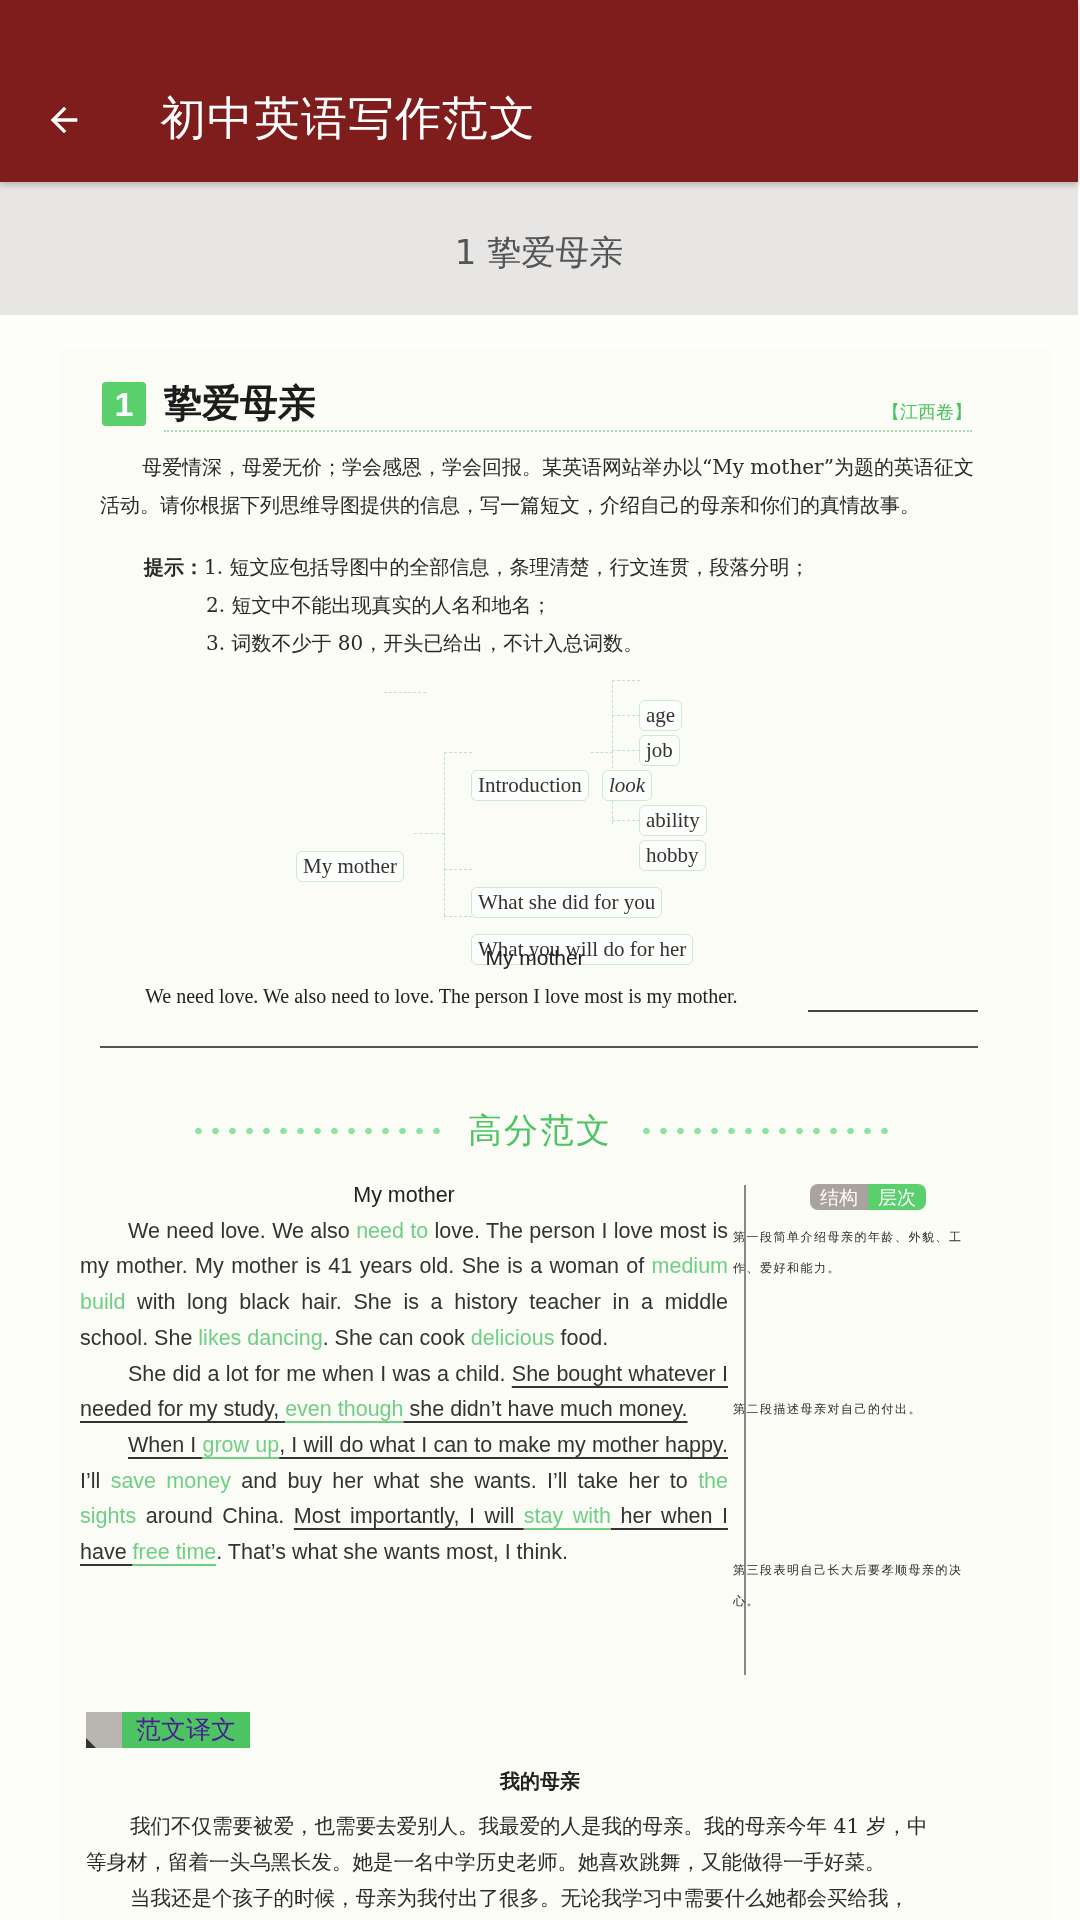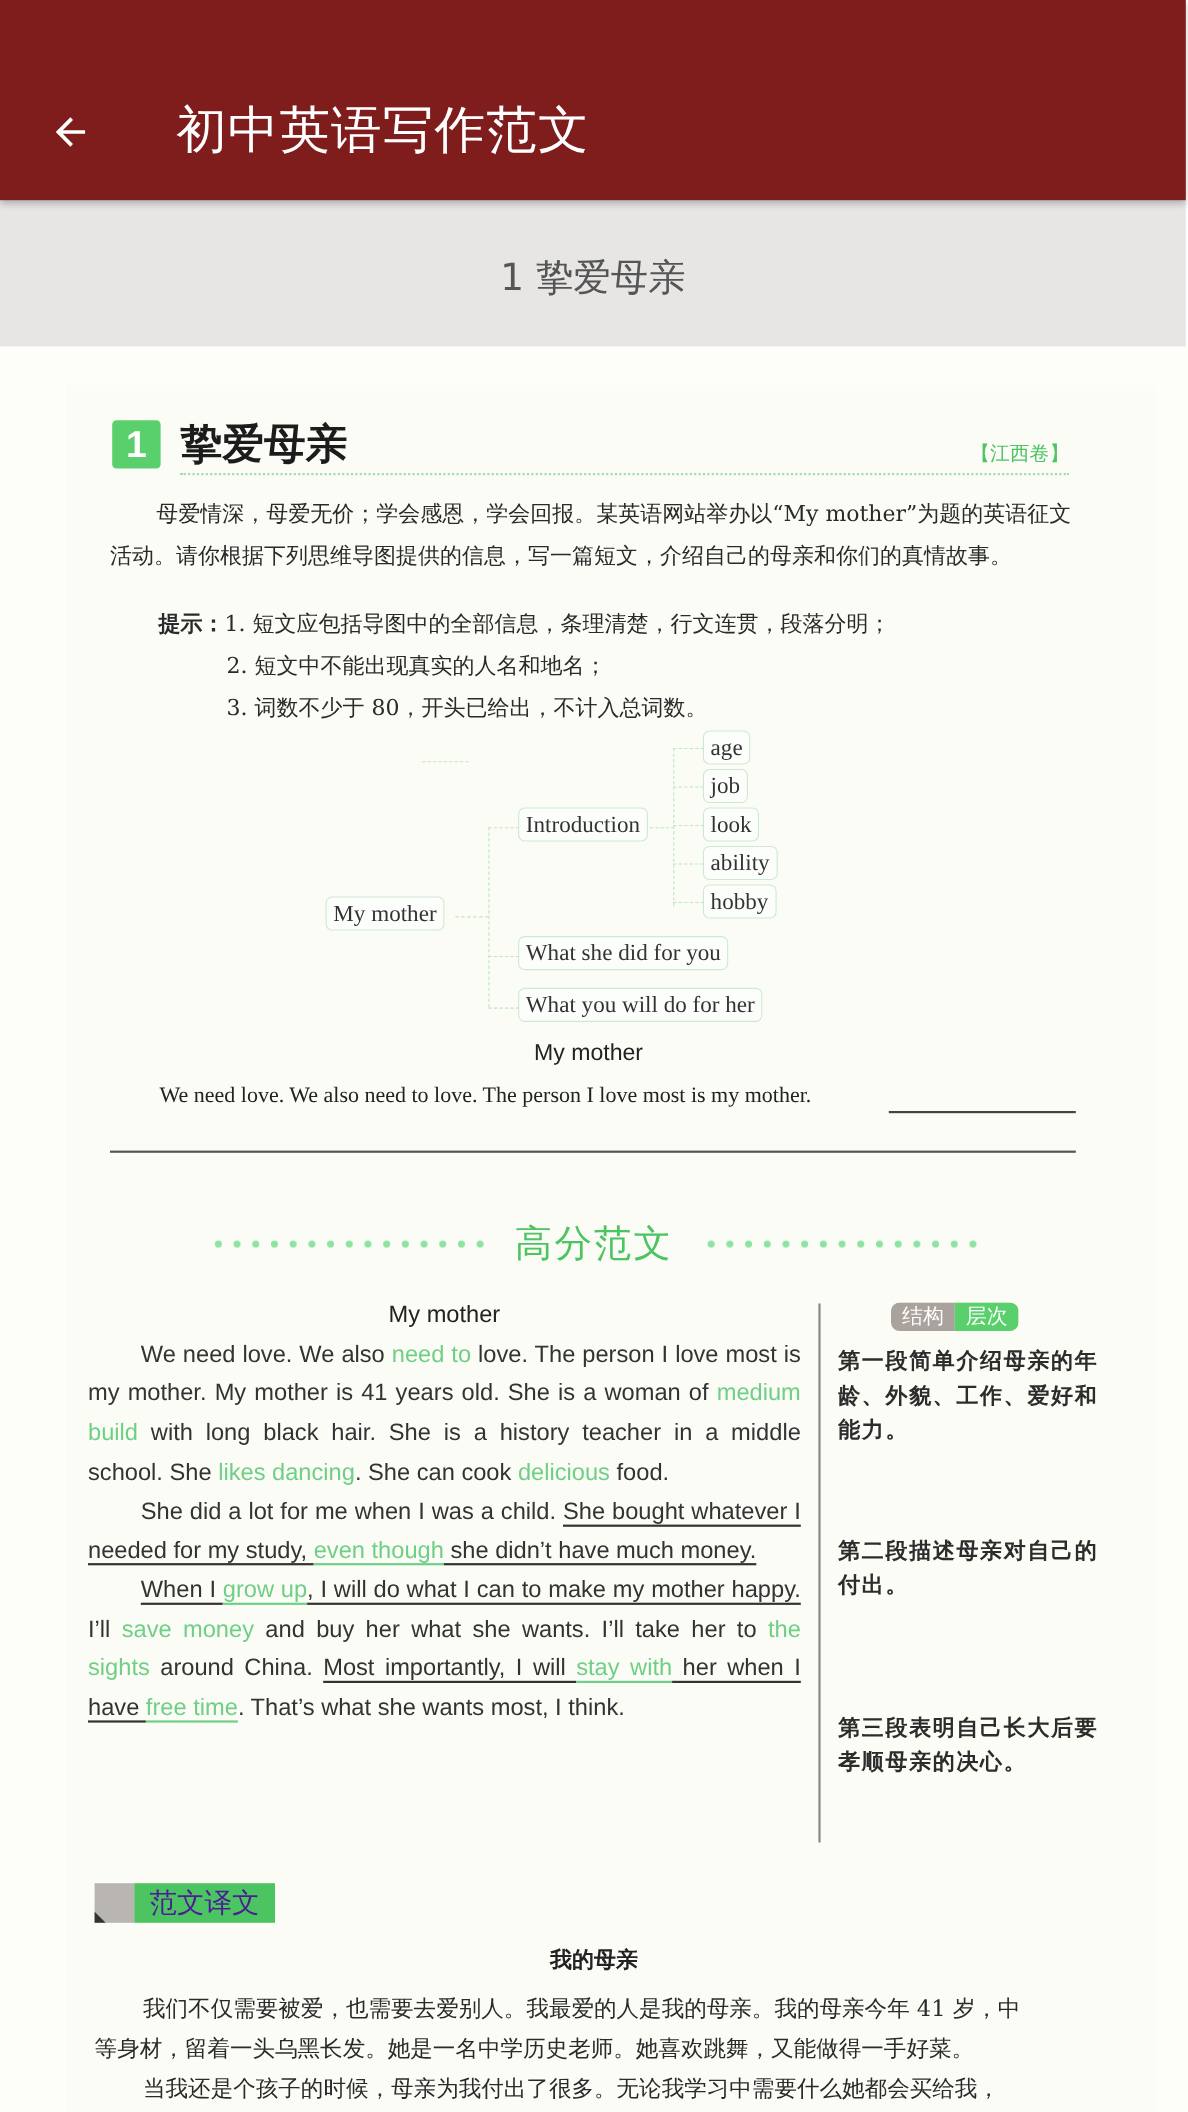--- a/index.html
+++ b/index.html
@@ -22,21 +22,21 @@
   .sec-tag { position: absolute; right: 0; top: 18px; font-size: 18px; color: #4cc462; }
   .sec-dots { position: absolute; left: 62px; top: 48px; right: 0; border-top: 2px dotted #a9d9b0; }
 
   .intro { position: absolute; left: 100px; top: 448px; width: 880px; font-family: "DejaVu Serif", serif; font-size: 20px; line-height: 38px; color: #2a2a2a; }
   .intro p { text-indent: 42px; }
   .tips { position: absolute; left: 144px; top: 548px; font-family: "DejaVu Serif", serif; font-size: 20px; line-height: 38px; color: #2a2a2a; }
   .tips .lbl { font-weight: bold; font-family: "DejaVu Sans", sans-serif; }
   .tips .tip { padding-left: 62px; }
   .tips .tip.first { padding-left: 0; display: inline; }
 
-  .mm-node { position: absolute; border: 1px solid #cde9d2; border-radius: 6px; background: #fcfefb; font-family: "Liberation Serif", serif; font-size: 21px; color: #333; padding: 2px 6px; white-space: nowrap; }
+  .mm-node { position: absolute; border: 1px solid #cde9d2; border-radius: 6px; background: #fcfefb; font-family: "Liberation Serif", serif; font-size: 21px; color: #333; padding: 2px 6px; white-space: nowrap; margin-top: 36px; }
   .mm-line { position: absolute; border-color: #bfe3c6; border-style: dashed; border-width: 0; }
 
   .prompt-title { position: absolute; left: 0; width: 1070px; top: 946px; text-align: center; font-family: "Liberation Sans", sans-serif; font-size: 21px; color: #222; }
   .prompt-line { position: absolute; left: 145px; top: 985px; font-family: "Liberation Serif", serif; font-size: 20px; color: #222; }
   .blank { position: absolute; left: 808px; top: 1010px; width: 170px; border-top: 2px solid #444; }
   .rule { position: absolute; left: 100px; top: 1046px; width: 878px; border-top: 2px solid #555; }
 
   .hs-head { position: absolute; left: 190px; top: 1108px; width: 700px; height: 46px; display: flex; align-items: center; justify-content: center; gap: 26px; }
   .hs-head .dots { flex: 1; height: 8px; background-image: radial-gradient(circle, #8fe3a2 3px, transparent 3.5px); background-size: 17px 8px; background-repeat: repeat-x; }
   .hs-head .label { font-size: 34px; color: #4cc462; letter-spacing: 2px; }
@@ -44,21 +44,21 @@
   .essay { position: absolute; left: 80px; top: 1178px; width: 648px; font-family: "Liberation Sans", sans-serif; font-size: 21.5px; line-height: 35.7px; color: #333; text-align: justify; }
   .essay .etitle { text-align: center; margin-bottom: 0; color: #222; }
   .essay p { text-indent: 48px; }
   .essay .g { color: #6fcf85; }
   .essay .u { text-decoration: underline; text-decoration-thickness: 2px; text-underline-offset: 5px; }
   .vline { position: absolute; left: 744px; top: 1185px; height: 490px; border-left: 2px solid #888; }
 
   .side-badge { position: absolute; left: 810px; top: 1184px; display: flex; height: 26px; border-radius: 8px; overflow: hidden; font-size: 19px; }
   .side-badge .a { background: #aaa29c; color: #fff; padding: 0 10px; line-height: 26px; }
   .side-badge .b { background: #5ad06c; color: #fff; padding: 0 10px; line-height: 26px; }
-  .side-note { position: absolute; left: 762px; width: 240px; font-family: "DejaVu Serif", serif; font-size: 20px; line-height: 31px; color: #2c2c2c; letter-spacing: 1.5px; font-weight: bold; }
+  .side-note { position: absolute; left: 733px; width: 240px; font-family: "DejaVu Serif", serif; font-size: 12px; line-height: 31px; color: #2c2c2c; letter-spacing: 1.5px; }
 
   .tr-badge { position: absolute; left: 86px; top: 1712px; height: 36px; display: flex; }
   .tr-badge .fold { width: 36px; height: 36px; background: #b9b6b2; position: relative; }
   .tr-badge .fold::after { content: ""; position: absolute; left: 0; bottom: 0; border-left: 10px solid #333; border-top: 10px solid transparent; }
   .tr-badge .txt { background: #4cc462; color: #4c1d95; font-size: 25px; line-height: 36px; padding: 0 14px; }
 
   .tr-title { position: absolute; left: 0; width: 1080px; top: 1768px; text-align: center; font-family: "DejaVu Sans", sans-serif; font-weight: bold; font-size: 20px; color: #222; }
   .tr-body { position: absolute; left: 130px; top: 1808px; width: 870px; font-family: "DejaVu Serif", serif; font-size: 20.5px; line-height: 36px; color: #2a2a2a; }
 </style>
 </head>
@@ -116,21 +116,21 @@
   <div class="mm-line" style="left:612px;top:750px;width:28px;border-top-width:1px;"></div>
   <div class="mm-line" style="left:612px;top:785px;width:28px;border-top-width:1px;"></div>
   <div class="mm-line" style="left:612px;top:820px;width:28px;border-top-width:1px;"></div>
 
   <div class="mm-node" style="left:296px;top:815px;">My mother</div>
   <div class="mm-node" style="left:471px;top:734px;">Introduction</div>
   <div class="mm-node" style="left:471px;top:851px;">What she did for you</div>
   <div class="mm-node" style="left:471px;top:898px;">What you will do for her</div>
   <div class="mm-node" style="left:639px;top:664px;">age</div>
   <div class="mm-node" style="left:639px;top:699px;">job</div>
-  <div class="mm-node" style="left:639px;top:734px;">look</div>
+  <div class="mm-node" style="left:602px;top:734px;font-style:italic;">look</div>
   <div class="mm-node" style="left:639px;top:769px;">ability</div>
   <div class="mm-node" style="left:639px;top:804px;">hobby</div>
 </div>
 
 <div class="prompt-title">My mother</div>
 <div class="prompt-line">We need love. We also need to love. The person I love most is my mother.</div>
 <div class="blank"></div>
 <div class="rule"></div>
 
 <div class="hs-head">

